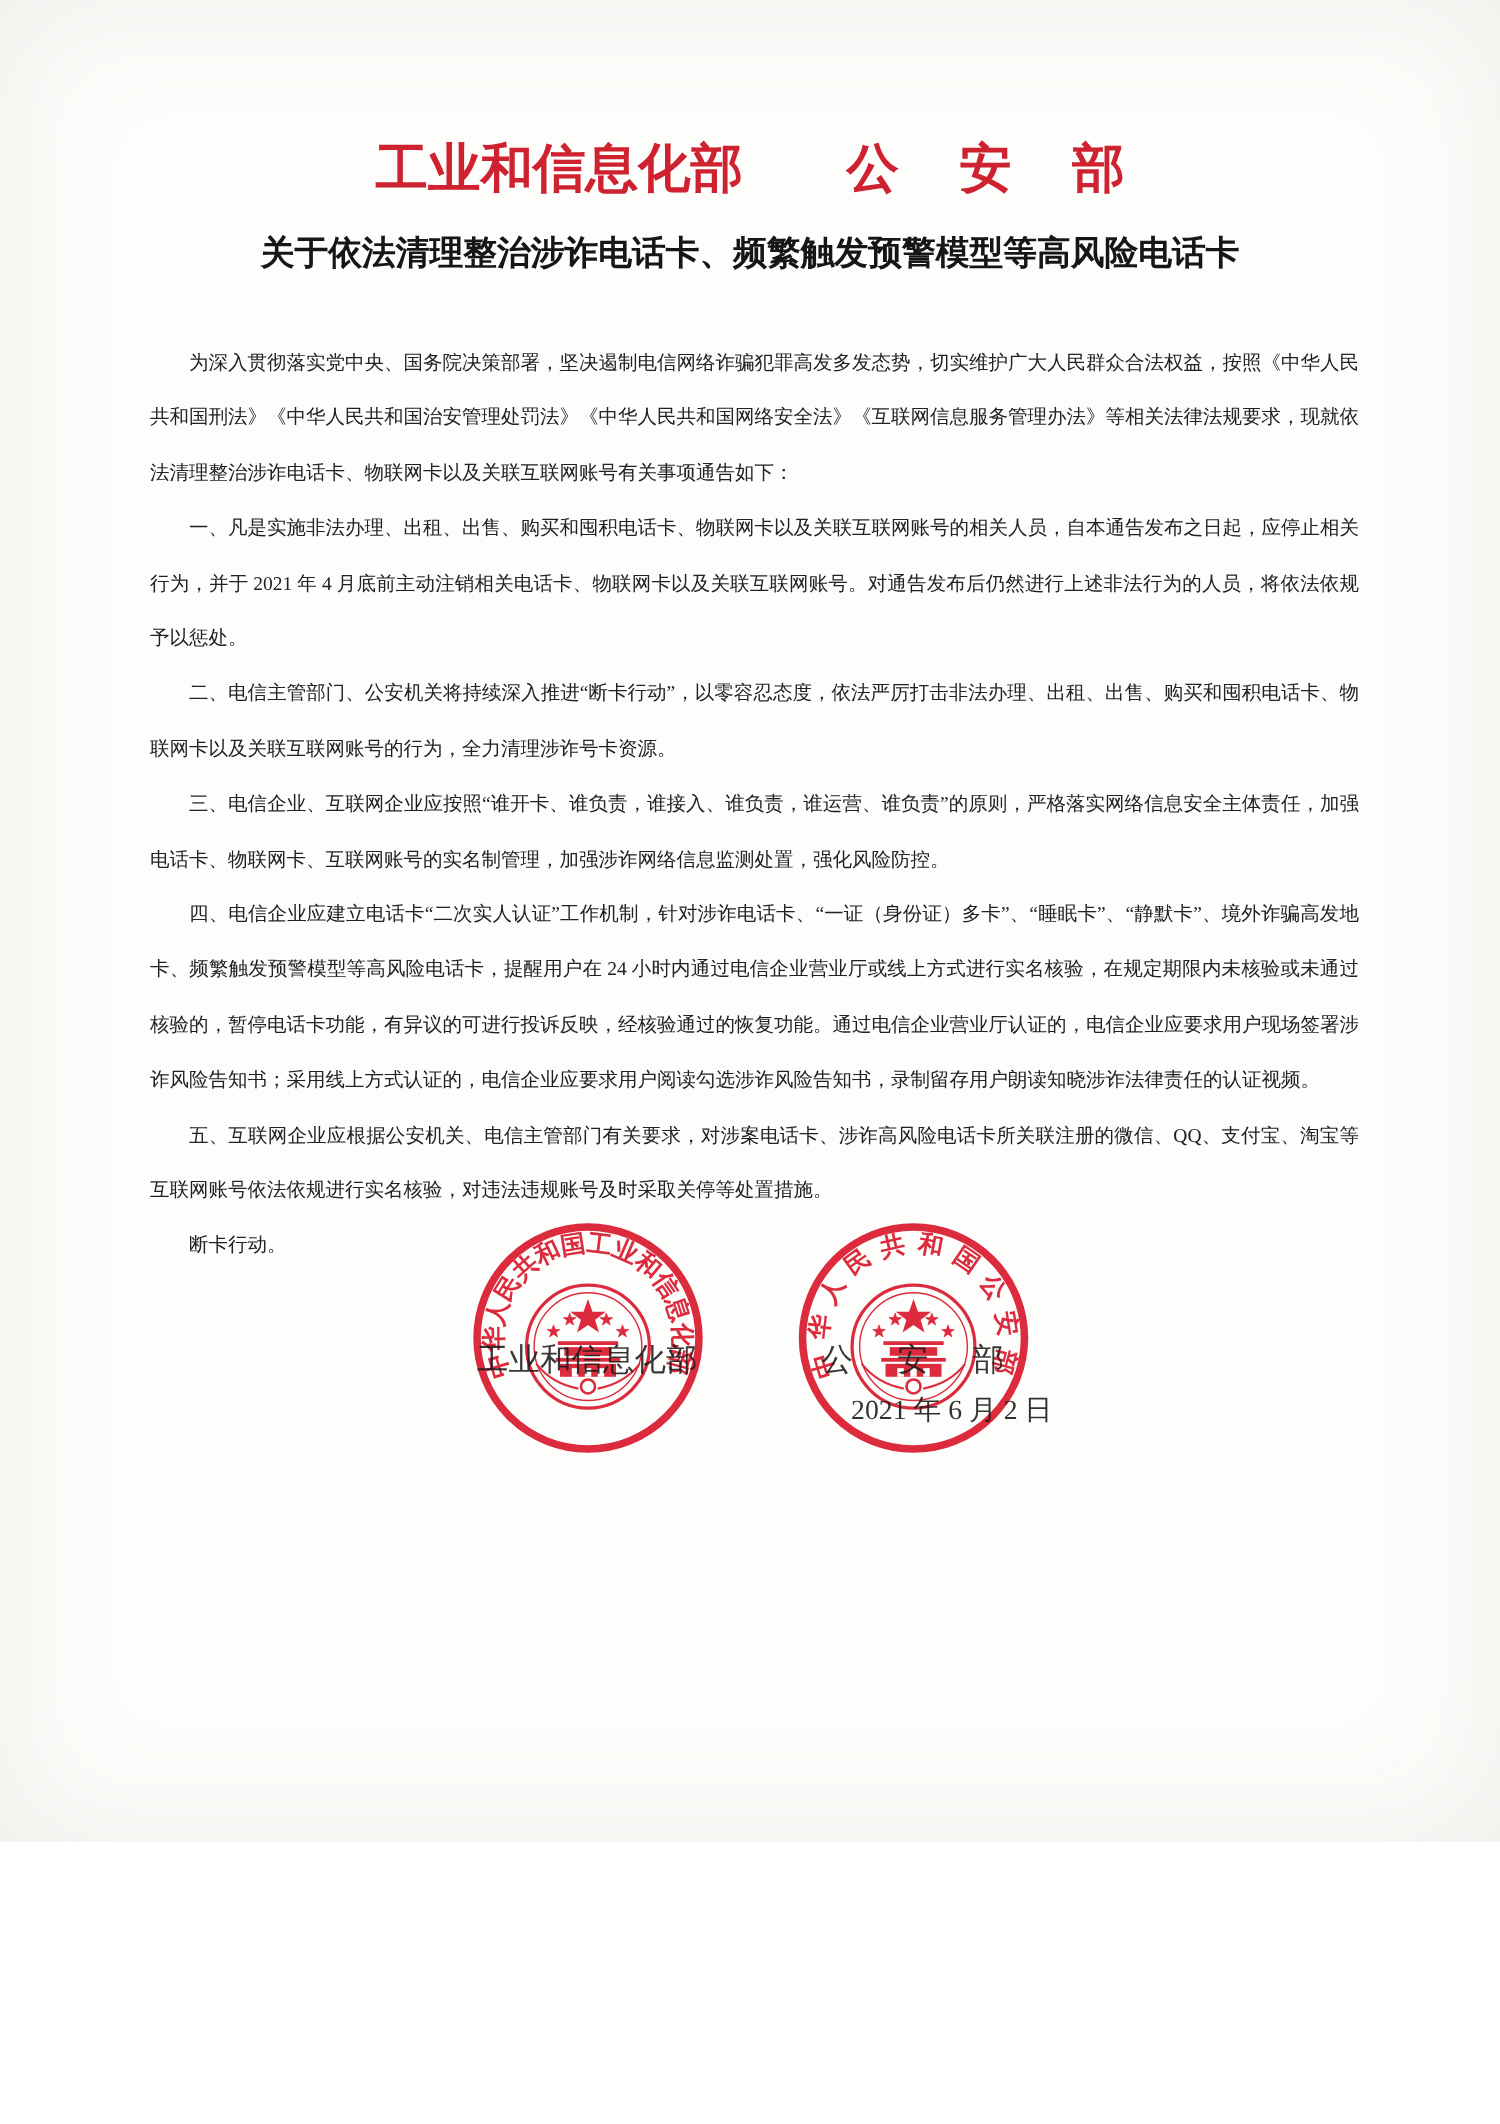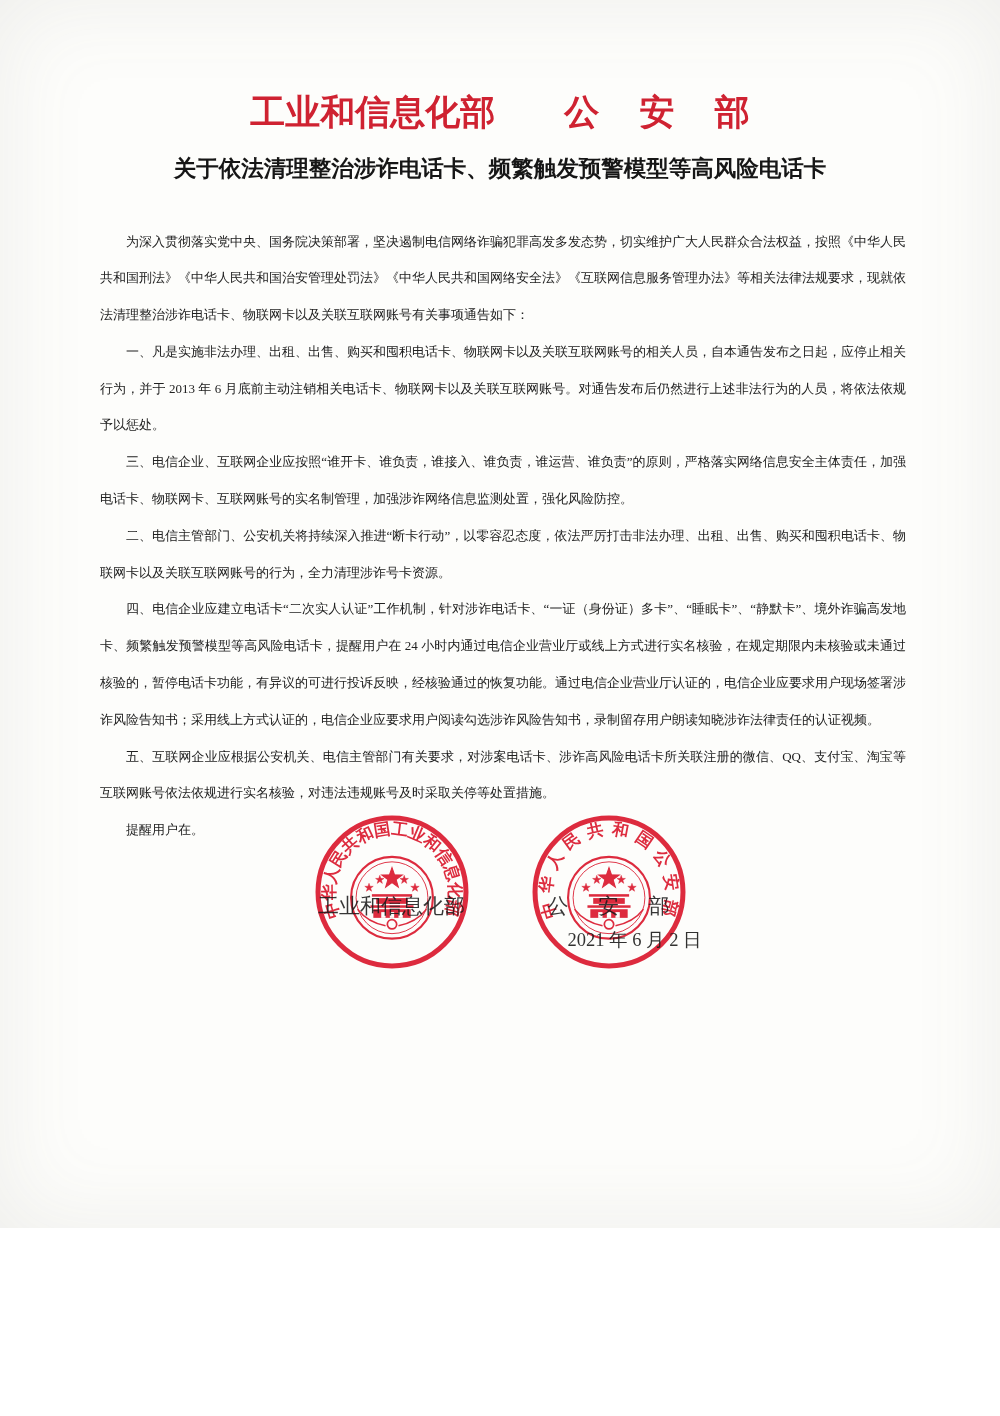--- a/index.html
+++ b/index.html
@@ -98,26 +98,26 @@
   <header class="doc-header">
     <div class="ministries">
       <span class="ministry">工业和信息化部</span>
       <span class="ministry spaced">公安部</span>
     </div>
     <h1 class="doc-title">关于依法清理整治涉诈电话卡、频繁触发预警模型等高风险电话卡</h1>
   </header>
 
   <main class="doc-body">
     <p class="para">为深入贯彻落实党中央、国务院决策部署，坚决遏制电信网络诈骗犯罪高发多发态势，切实维护广大人民群众合法权益，按照《中华人民共和国刑法》《中华人民共和国治安管理处罚法》《中华人民共和国网络安全法》《互联网信息服务管理办法》等相关法律法规要求，现就依法清理整治涉诈电话卡、物联网卡以及关联互联网账号有关事项通告如下：</p>
-    <p class="para">一、凡是实施非法办理、出租、出售、购买和囤积电话卡、物联网卡以及关联互联网账号的相关人员，自本通告发布之日起，应停止相关行为，并于 2013 年 6 月底前主动注销相关电话卡、物联网卡以及关联互联网账号。对通告发布后仍然进行上述非法行为的人员，将依法依规予以惩处。</p>
+    <p class="para">一、凡是实施非法办理、出租、出售、购买和囤积电话卡、物联网卡以及关联互联网账号的相关人员，自本通告发布之日起，应停止相关行为，并于 2021 年 4 月底前主动注销相关电话卡、物联网卡以及关联互联网账号。对通告发布后仍然进行上述非法行为的人员，将依法依规予以惩处。</p>
+    <p class="para">二、电信主管部门、公安机关将持续深入推进“断卡行动”，以零容忍态度，依法严厉打击非法办理、出租、出售、购买和囤积电话卡、物联网卡以及关联互联网账号的行为，全力清理涉诈号卡资源。</p>
     <p class="para">三、电信企业、互联网企业应按照“谁开卡、谁负责，谁接入、谁负责，谁运营、谁负责”的原则，严格落实网络信息安全主体责任，加强电话卡、物联网卡、互联网账号的实名制管理，加强涉诈网络信息监测处置，强化风险防控。</p>
-    <p class="para">二、电信主管部门、公安机关将持续深入推进“断卡行动”，以零容忍态度，依法严厉打击非法办理、出租、出售、购买和囤积电话卡、物联网卡以及关联互联网账号的行为，全力清理涉诈号卡资源。</p>
     <p class="para">四、电信企业应建立电话卡“二次实人认证”工作机制，针对涉诈电话卡、“一证（身份证）多卡”、“睡眠卡”、“静默卡”、境外诈骗高发地卡、频繁触发预警模型等高风险电话卡，提醒用户在 24 小时内通过电信企业营业厅或线上方式进行实名核验，在规定期限内未核验或未通过核验的，暂停电话卡功能，有异议的可进行投诉反映，经核验通过的恢复功能。通过电信企业营业厅认证的，电信企业应要求用户现场签署涉诈风险告知书；采用线上方式认证的，电信企业应要求用户阅读勾选涉诈风险告知书，录制留存用户朗读知晓涉诈法律责任的认证视频。</p>
     <p class="para">五、互联网企业应根据公安机关、电信主管部门有关要求，对涉案电话卡、涉诈高风险电话卡所关联注册的微信、QQ、支付宝、淘宝等互联网账号依法依规进行实名核验，对违法违规账号及时采取关停等处置措施。</p>
-    <p class="para">提醒用户在。</p>
+    <p class="para">断卡行动。</p>
   </main>
 
   <div class="seal-row">
 
     <div class="seal">
       <svg class="seal-svg" viewBox="0 0 220 220">
         <circle cx="110" cy="110" r="103" fill="none" stroke="currentColor" stroke-width="7"></circle>
         <path id="arc-left" d="M 37.5,143.8 A 80,80 0 1 1 182.5,143.8" fill="none"></path>
         <text class="ring-text">
           <textPath href="#arc-left" startOffset="0" textLength="318" lengthAdjust="spacing">中华人民共和国工业和信息化部</textPath>

